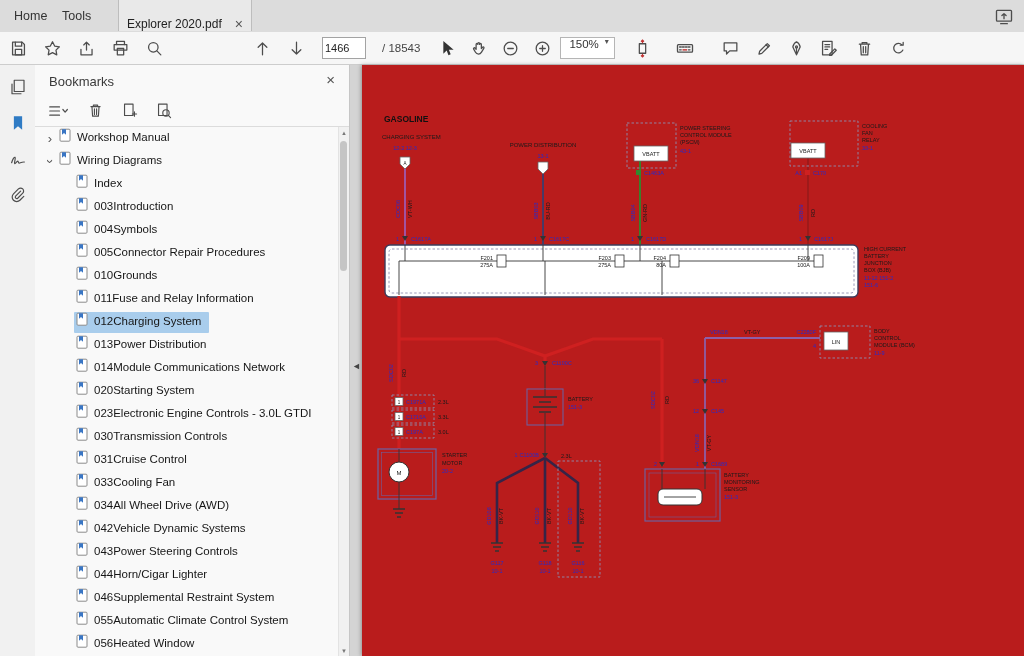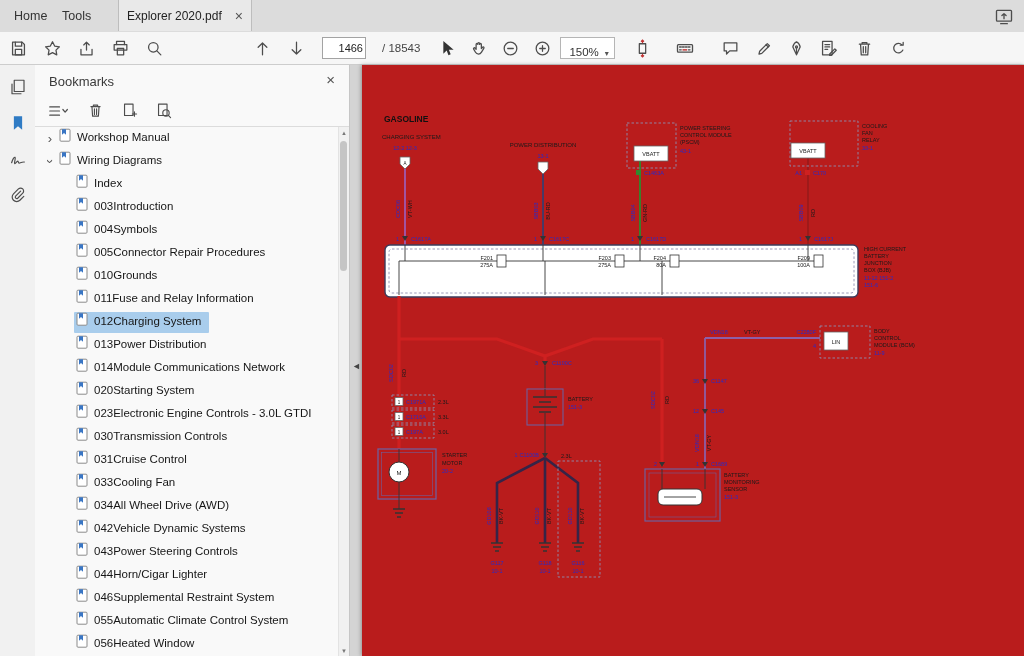--- a/index.html
+++ b/index.html
@@ -2,34 +2,34 @@
 <html style="--selection: #a9cdec; --label-blue: #2a2ac8; --wire-red: #cf2020; --wire-violet: #a05ab0; --wire-blue: #3d3d6e; --wire-green: #2e8b2e; --wire-darkred: #9b1b1b; --wire-blackviolet: #362447; --wire-vtgy: #8d5fa8; --box-purple: #6f5f9c; --box-dash: #8f8fb0;"><head>
 <meta charset="utf-8">
 <style>
   html,body{margin:0;padding:0;background:#888}
   #app{position:relative;width:1024px;height:656px;overflow:hidden;background:#fff;
        font-family:"Liberation Sans",sans-serif;-webkit-font-smoothing:antialiased}
   
   .tabbar{position:absolute;left:0;top:0;width:100%;height:32px;background:#dcdcdc;border-bottom:1px solid #c2c2c2}
   .tab-link{position:absolute;top:0;height:32px;line-height:32px;font-size:12.5px;color:#333;padding:0 6px;cursor:default}
   .doc-tab{position:absolute;left:118px;top:0;height:31px;width:134px;background:#e9e9e9;
-           border-left:1px solid #bdbdbd;border-right:1px solid #bdbdbd;display:flex;align-items:center;padding:0 8px;box-sizing:border-box}
+           border-left:1px solid #bdbdbd;border-right:1px solid #bdbdbd;display:flex;align-items:flex-end;padding:0 8px;box-sizing:border-box}
   .doc-tab-label{font-size:12px;color:#222;flex:1;white-space:nowrap;overflow:hidden}
   .doc-close{font-size:14px;color:#555;margin-left:6px;line-height:1}
   .share-btn{position:absolute;right:8px;top:5px}
   
   .toolbar{position:absolute;left:0;top:32px;width:100%;height:33px;background:#f6f6f6;
            border-bottom:1px solid #cdcdcd;display:flex;align-items:center;box-sizing:border-box}
   .tbtn{width:24px;height:24px;display:flex;align-items:center;justify-content:center;flex:none}
   .ti{stroke:#4d4d4d;stroke-width:1.6;fill:none;stroke-linecap:round;stroke-linejoin:round}
   .ti-red{stroke:#c23434;stroke-width:1.6;fill:none;stroke-linecap:round}
   .page-input{width:38px;height:18px;border:1px solid #a3a3a3;background:#fff;font-size:11px;
-              text-align:right;font-family:"Liberation Sans",sans-serif;color:#222;flex:none}
+              text-align:left;font-family:"Liberation Sans",sans-serif;color:#222;flex:none}
   .page-total{font-size:11.5px;color:#444;margin-left:16px;white-space:pre;flex:none}
-  .zoom-box{height:20px;border:1px solid #b5b5b5;background:#fff;display:flex;align-items:flex-end;
+  .zoom-box{height:20px;border:1px solid #b5b5b5;background:#fff;display:flex;align-items:flex-start;
             padding:0 5px 0 8px;font-size:11.5px;color:#333;flex:none;gap:6px}
   .caret{font-size:8px;color:#555;line-height:1}
   
   .rail{position:absolute;left:0;top:65px;width:35px;bottom:0;background:#f1f1f1}
   .rail-btn{width:35px;height:28px;display:flex;align-items:center;justify-content:center;margin-top:8px}
   
   .panel{position:absolute;left:35px;top:65px;width:315px;bottom:0;background:#f9f9f9;
          border-right:1px solid #c6c6c6;box-sizing:border-box}
   .panel-title{position:absolute;left:14px;top:9px;font-size:13px;color:#3a3a3a}
   .panel-close{position:absolute;right:14px;top:6px;font-size:15px;color:#555}

